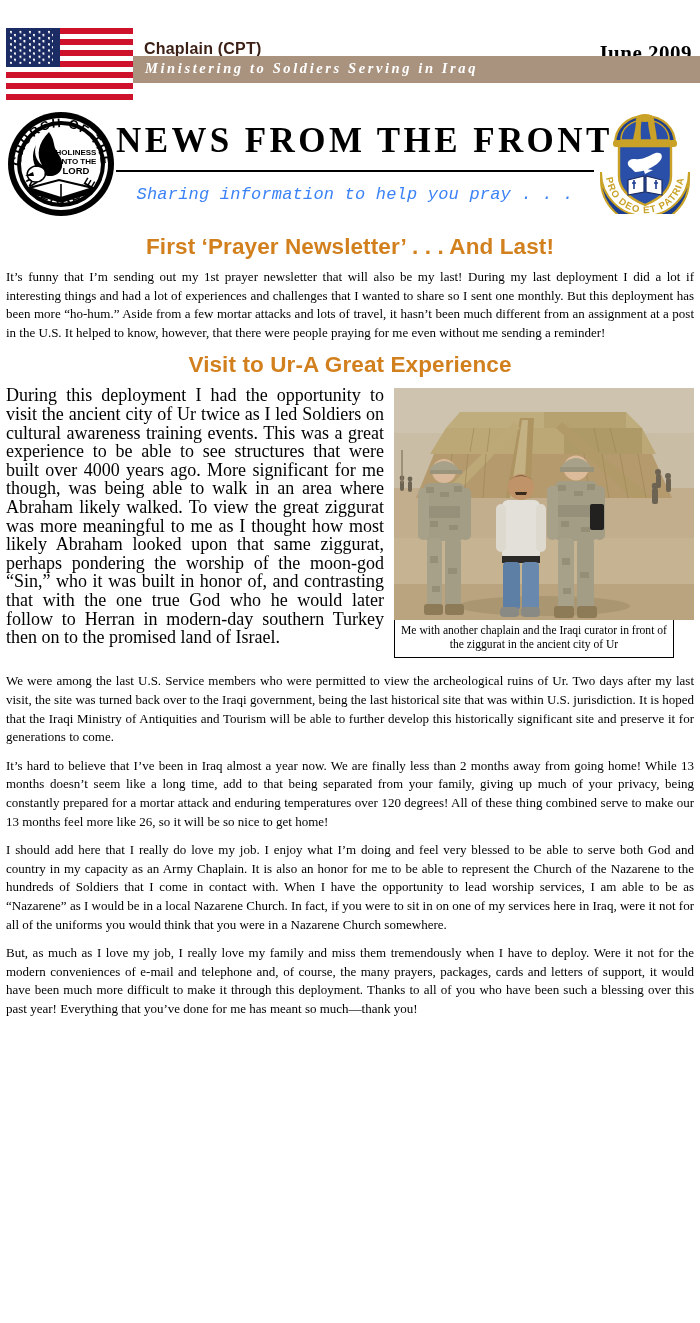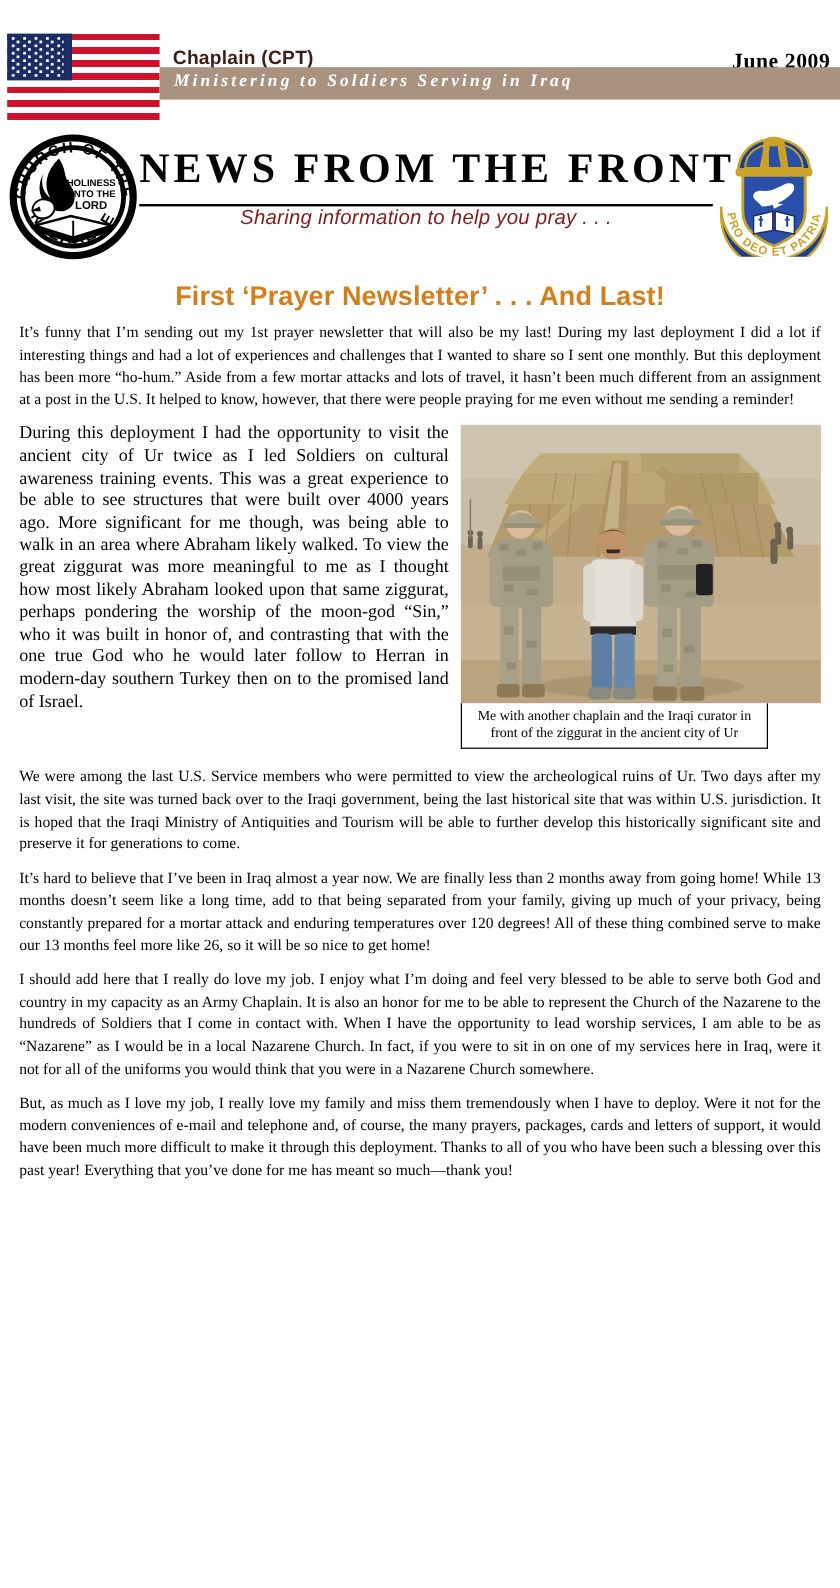--- a/index.html
+++ b/index.html
@@ -75,21 +75,21 @@
     font-size: 16px;
     color: #3b1f14;
     letter-spacing: .2px;
   }
   .date-line {
     position: absolute;
     right: 8px;
     top: 41px;
     font-family: "Liberation Serif", serif;
     font-weight: bold;
-    font-size: 18px;
+    font-size: 21px;
     color: #000000;
     letter-spacing: .5px;
   }
   .tagline-bar {
     position: absolute;
     left: 133px;
     right: 0px;
     top: 56px;
     height: 27px;
     background: #a9937f;
@@ -139,30 +139,31 @@
     color: #000000;
     padding-top: 18px;
     line-height: 1;
     white-space: nowrap;
   }
   .masthead-rule {
     border-top: 2.5px solid #000000;
     margin: 12px 0 0 0;
   }
   .masthead-sub {
-    font-family: Liberation Sans, sans-serif;
+    font-family: Liberation Mono, monospace;
     font-style: italic;
     font-size: 17px;
-    color: #7f1d1d;
+    color: #3b82f6;
+    padding-top: 13px;
     letter-spacing: .2px;
   }
 
   
   .content {
-    padding: 0 16px;
+    padding: 0 6px;
     margin-top: 14px;
   }
   h2.section {
     font-family: "Liberation Sans", sans-serif;
     font-weight: bold;
     font-size: 22.5px;
     color: #d2801e;
     text-align: center;
     margin: 8px 0 8px 0;
     letter-spacing: .1px;
@@ -194,32 +195,32 @@
     position: relative;
     width: 300px;
     height: 232px;
     overflow: hidden;
     background: #cbb89a;
   }
   .caption {
     border: 1px solid #000000;
     border-top: none;
     box-sizing: border-box;
-    width: 256px;
+    width: 280px;
     padding: 4px 6px 5px 6px;
     font-family: "Liberation Serif", serif;
     font-size: 11.6px;
     line-height: 14px;
     text-align: center;
     color: #000000;
     background: #ffffff;
   }
   .ur-text {
     font-family: "Liberation Serif", serif;
-    font-size: 15px;
+    font-size: 18px;
     line-height: 18.6px;
     text-align: justify;
     margin: 0;
   }
   .clear { clear: both; height: 0; }
 </style>
 </head>
 <body>
 
 <div class="page">
@@ -315,20 +316,21 @@
         </text>
       </svg>
     </div>
   </div>
 
   <div class="content">
 
     <h2 class="section">First ‘Prayer Newsletter’ . . . And Last!</h2>
     <p class="body">It’s funny that I’m sending out my 1st prayer newsletter that will also be my last!  During my last deployment I did a lot if interesting things and had a lot of experiences and challenges that I wanted to share so I sent one monthly.  But this deployment has been more “ho-hum.”  Aside from a few mortar attacks and lots of travel, it hasn’t been much different from an assignment at a post in the U.S.  It helped to know, however, that there were people praying for me even without me sending a reminder!</p>
 
+    <h2 class="section">Visit to Ur-A Great Experience</h2>
 
     <div class="ur-block">
       <div class="figure">
         <div class="photo">
           <svg viewBox="0 0 300 232" width="300" height="232" preserveAspectRatio="none" aria-hidden="true">
 
             <rect x="0" y="0" width="300" height="105" fill="#c9bda6"></rect>
             <rect x="0" y="0" width="300" height="45" fill="#cdc3ae"></rect>
 
             <rect x="0" y="100" width="300" height="132" fill="#c2ae8d"></rect>

